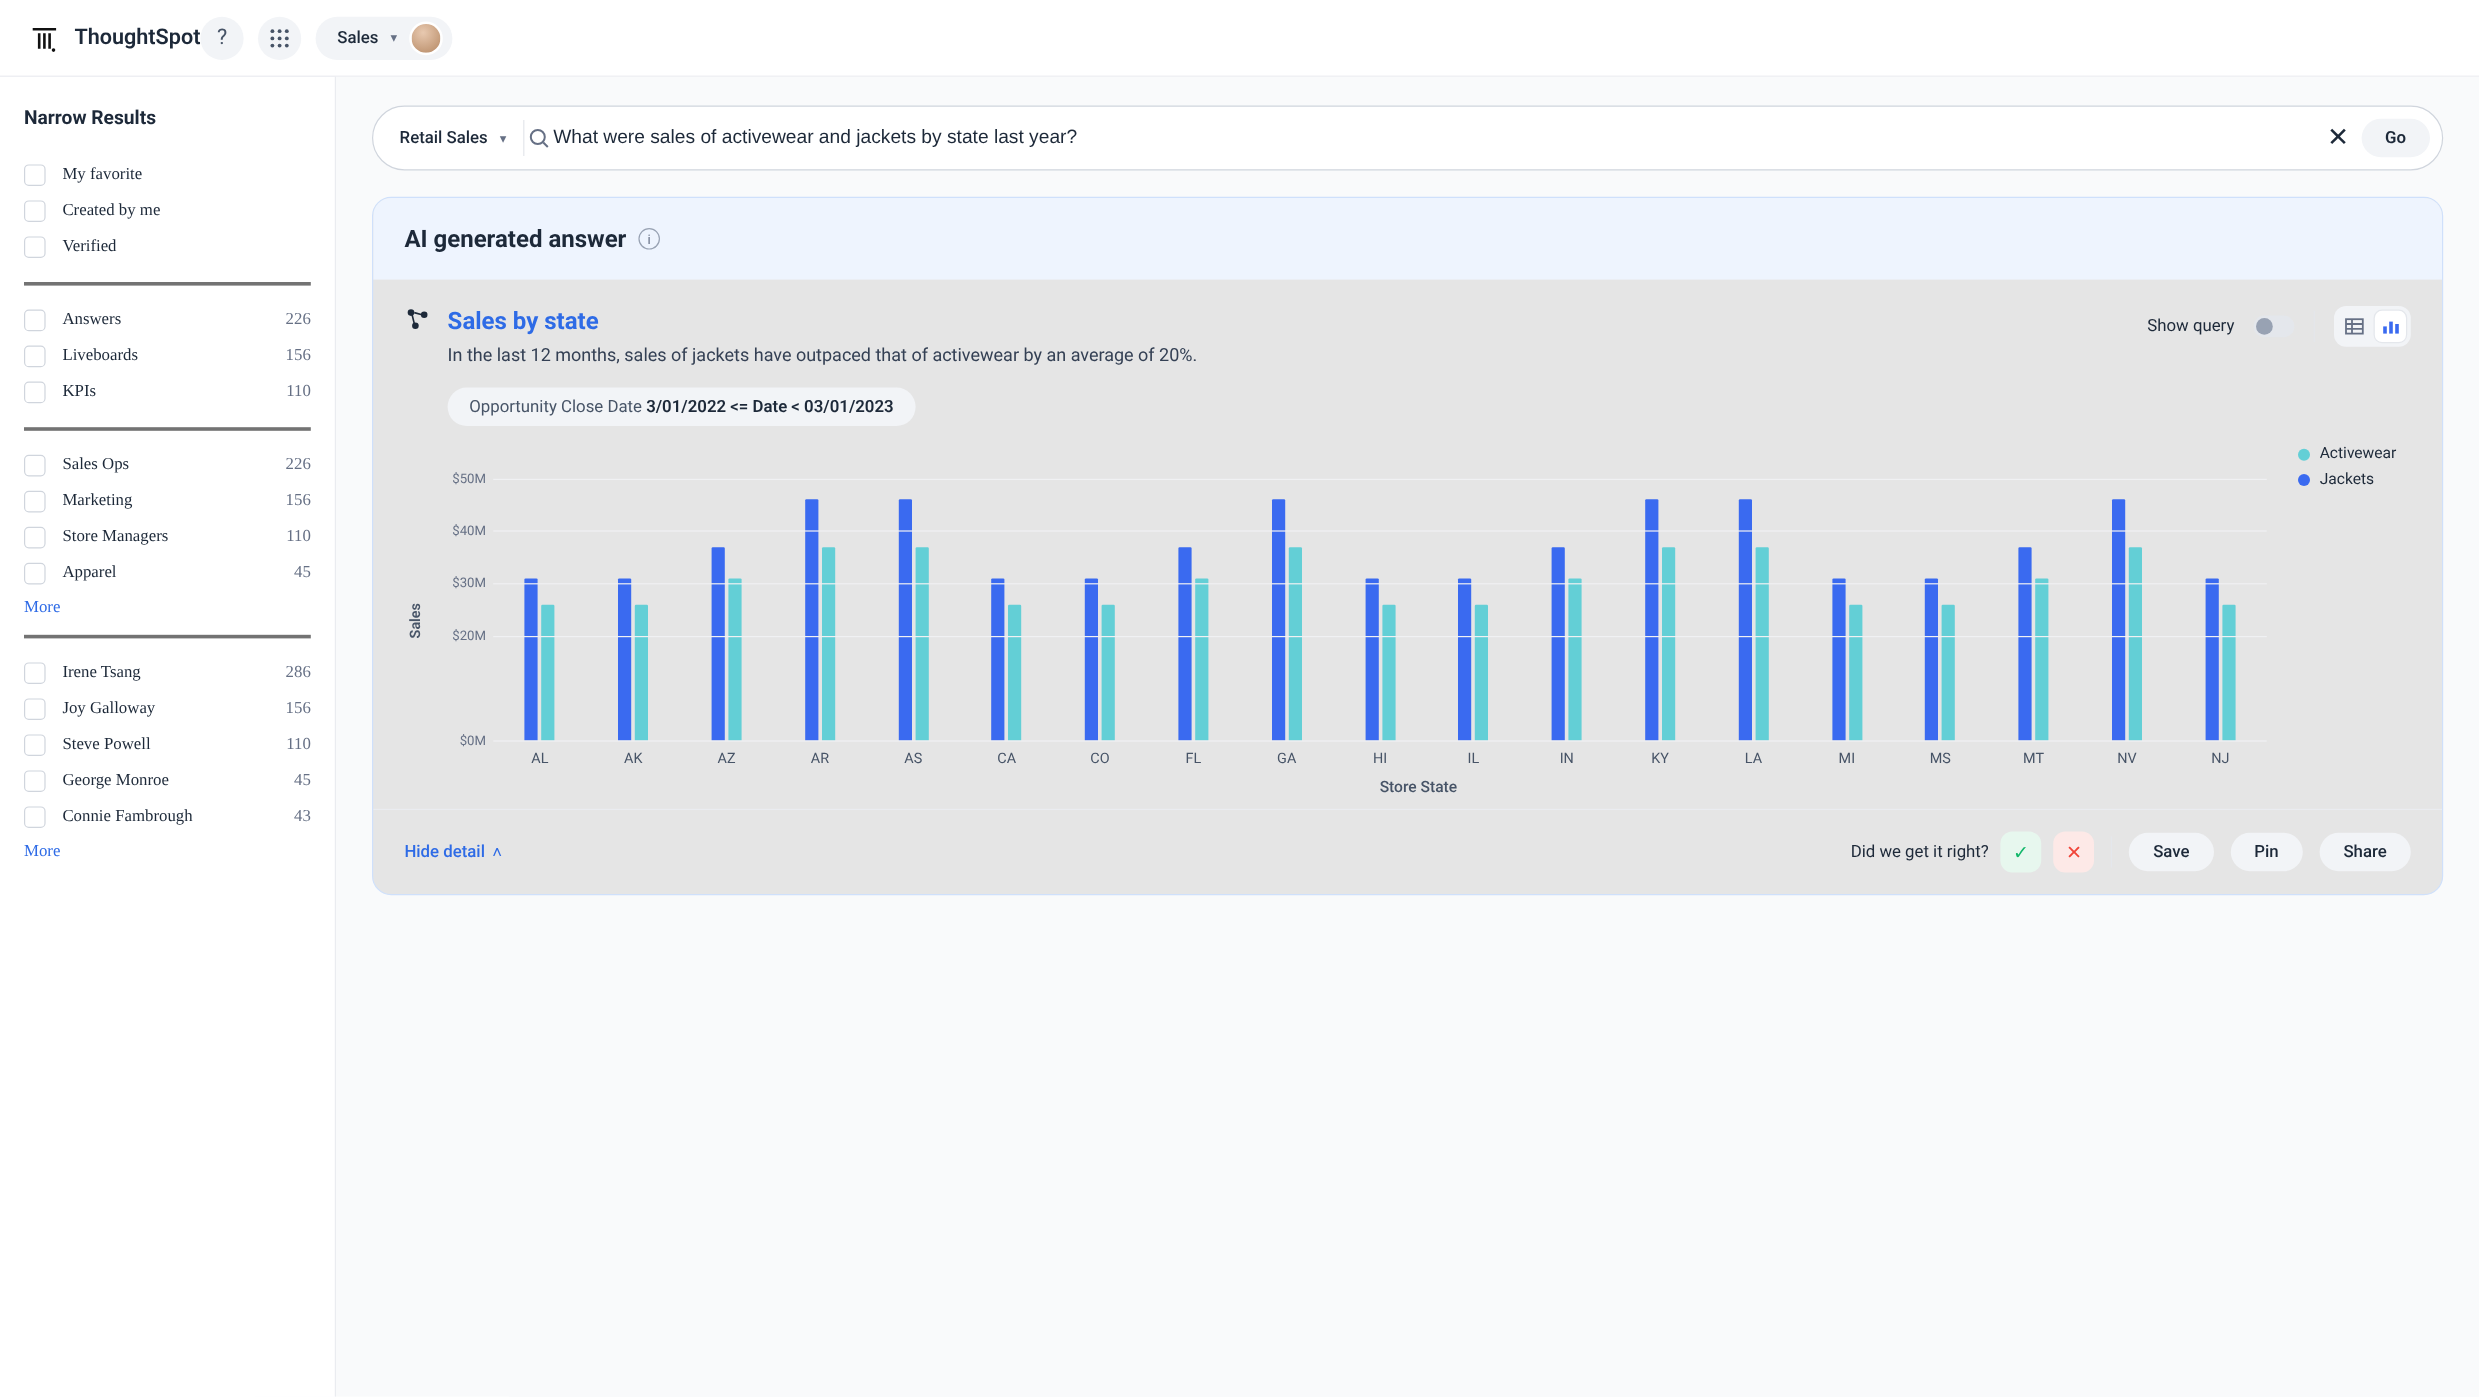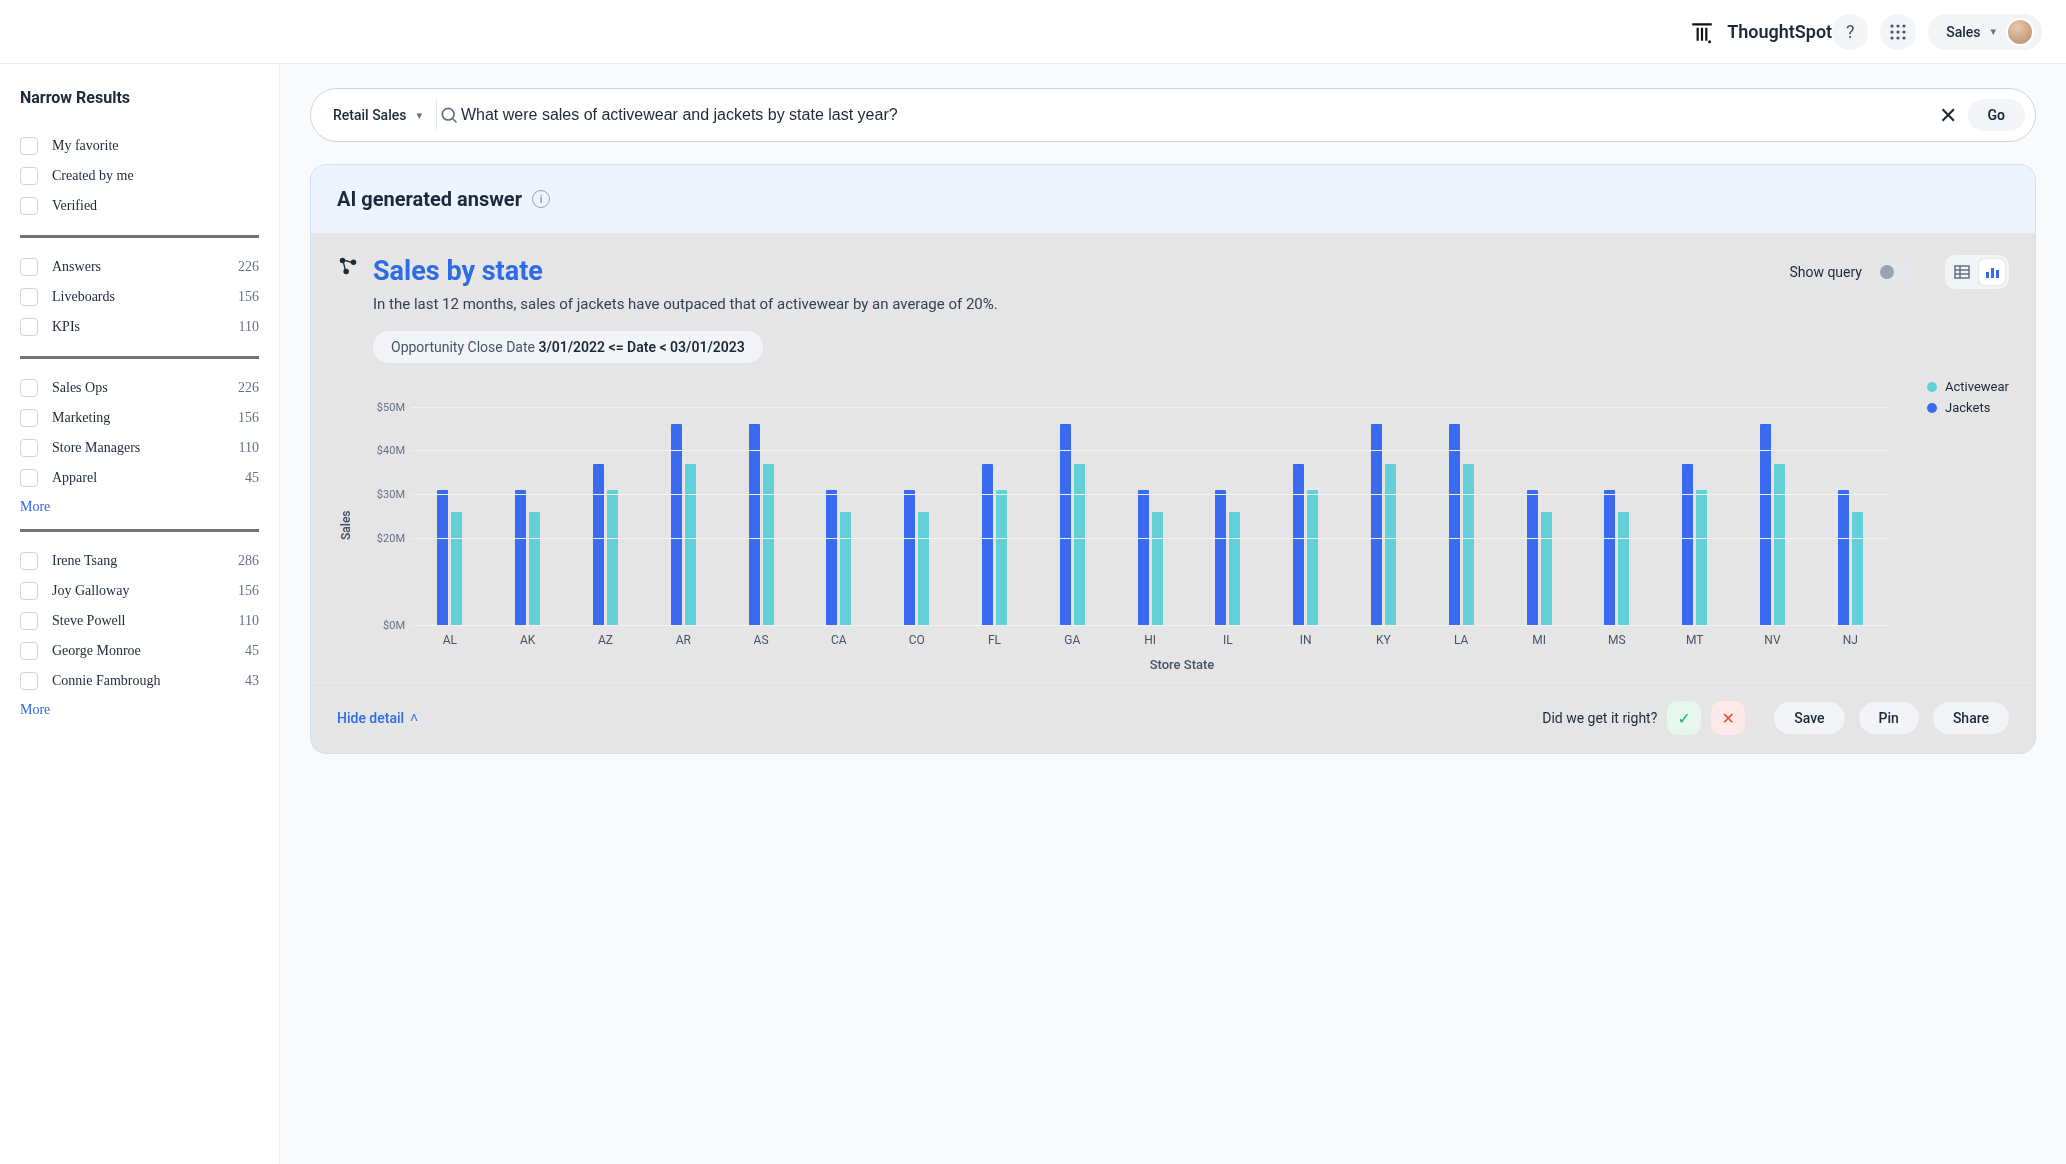--- a/index.html
+++ b/index.html
@@ -8,21 +8,21 @@
     background: #fff;
     color: #1d2939;
     font-size: 14px;
   }
   .topbar {
     height: 64px;
     border-bottom: 1px solid #eaecf0;
     display: flex;
     align-items: center;
     padding: 0 24px;
-    justify-content: flex-end;
+    justify-content: flex-start;
   }
   .brand { display:flex; align-items:center; gap:12px; }
   .brand-name { font-size:18px; font-weight:600; }
   .top-actions { display:flex; align-items:center; gap:12px; }
   .circle-btn {
     width:36px; height:36px; border-radius:50%;
     background:#f2f4f7; display:flex; align-items:center; justify-content:center;
     cursor:pointer; font-size:18px; color:#475467;
   }
   .pill-btn {
@@ -65,42 +65,42 @@
 
   .answer-card {
     margin-top:22px; border:1px solid #cfe0fb; border-radius:16px; overflow:hidden; background:#e5e5e5;
   }
   .answer-header { background:#eef4fe; padding:22px 26px; display:flex; align-items:center; gap:10px; }
   .answer-header h3 { font-size:20px; font-weight:700; }
 
   .answer-body { padding:22px 26px 10px; }
   .title-row { display:flex; align-items:flex-start; justify-content:space-between; }
   .title-left { display:flex; gap:14px; }
-  .chart-title { color:#2e6be6; font-size:27px; font-weight:700; }
+  .chart-title { color:#2e6be6; font-size:20px; font-weight:700; }
   .chart-desc { color:#344054; margin-top:8px; font-size:15px; }
   .title-right { display:flex; align-items:center; gap:16px; }
   .toggle {
     width:34px; height:18px; background:#e4e7ec; border-radius:9px; position:relative;
   }
   .toggle::after { content:""; position:absolute; width:14px; height:14px; background:#98a2b3; border-radius:50%; top:2px; left:2px; }
   .view-switch { background:#f2f4f7; border-radius:10px; padding:4px; display:flex; gap:4px; }
   .view-opt { width:26px; height:26px; border-radius:6px; display:flex; align-items:center; justify-content:center; cursor:pointer; }
   .view-opt.active { background:#fff; box-shadow:0 0 0 1px #e4e7ec; }
   .vline { width:1px; height:26px; background:#e4e7ec; }
 
   .filter-chip {
     display:inline-block; background:#f2f4f7; border-radius:18px; padding:8px 18px;
     margin:18px 0 6px 36px; color:#475467;
   }
   .filter-chip b { color:#1d2939; font-weight:600; }
 
   .chart-wrap { display:flex; margin:10px 0 0 0; position:relative; }
   .ylab { writing-mode:vertical-rl; transform:rotate(180deg); text-align:center; color:#475467; font-weight:600; font-size:12px; padding:0 2px; }
   .plot { flex:1; position:relative; }
-  .legend { position:absolute; right:0; top:0; font-size:13px; }
+  .legend { position:absolute; right:12px; top:0; font-size:13px; }
   .legend-item { display:flex; align-items:center; gap:8px; margin-bottom:6px; }
   .dot { width:10px; height:10px; border-radius:50%; }
   .grid { position:relative; height:240px; margin:6px 120px 0 56px; }
   .gline { position:absolute; left:0; right:0; border-top:1px solid #f0f1f3; }
   .ytick { position:absolute; left:-56px; width:50px; text-align:right; font-size:11px; color:#667085; transform:translateY(-50%); }
   .bars-plane { position:absolute; left:0; right:0; bottom:0; top:0; display:flex; }
   .state-col { flex:1; display:flex; align-items:flex-end; justify-content:center; gap:3px; }
   .bar { width:11px; border-radius:1px 1px 0 0; }
   .xaxis { display:flex; margin:8px 120px 0 56px; }
   .xt { flex:1; text-align:center; font-size:12px; color:#475467; }

